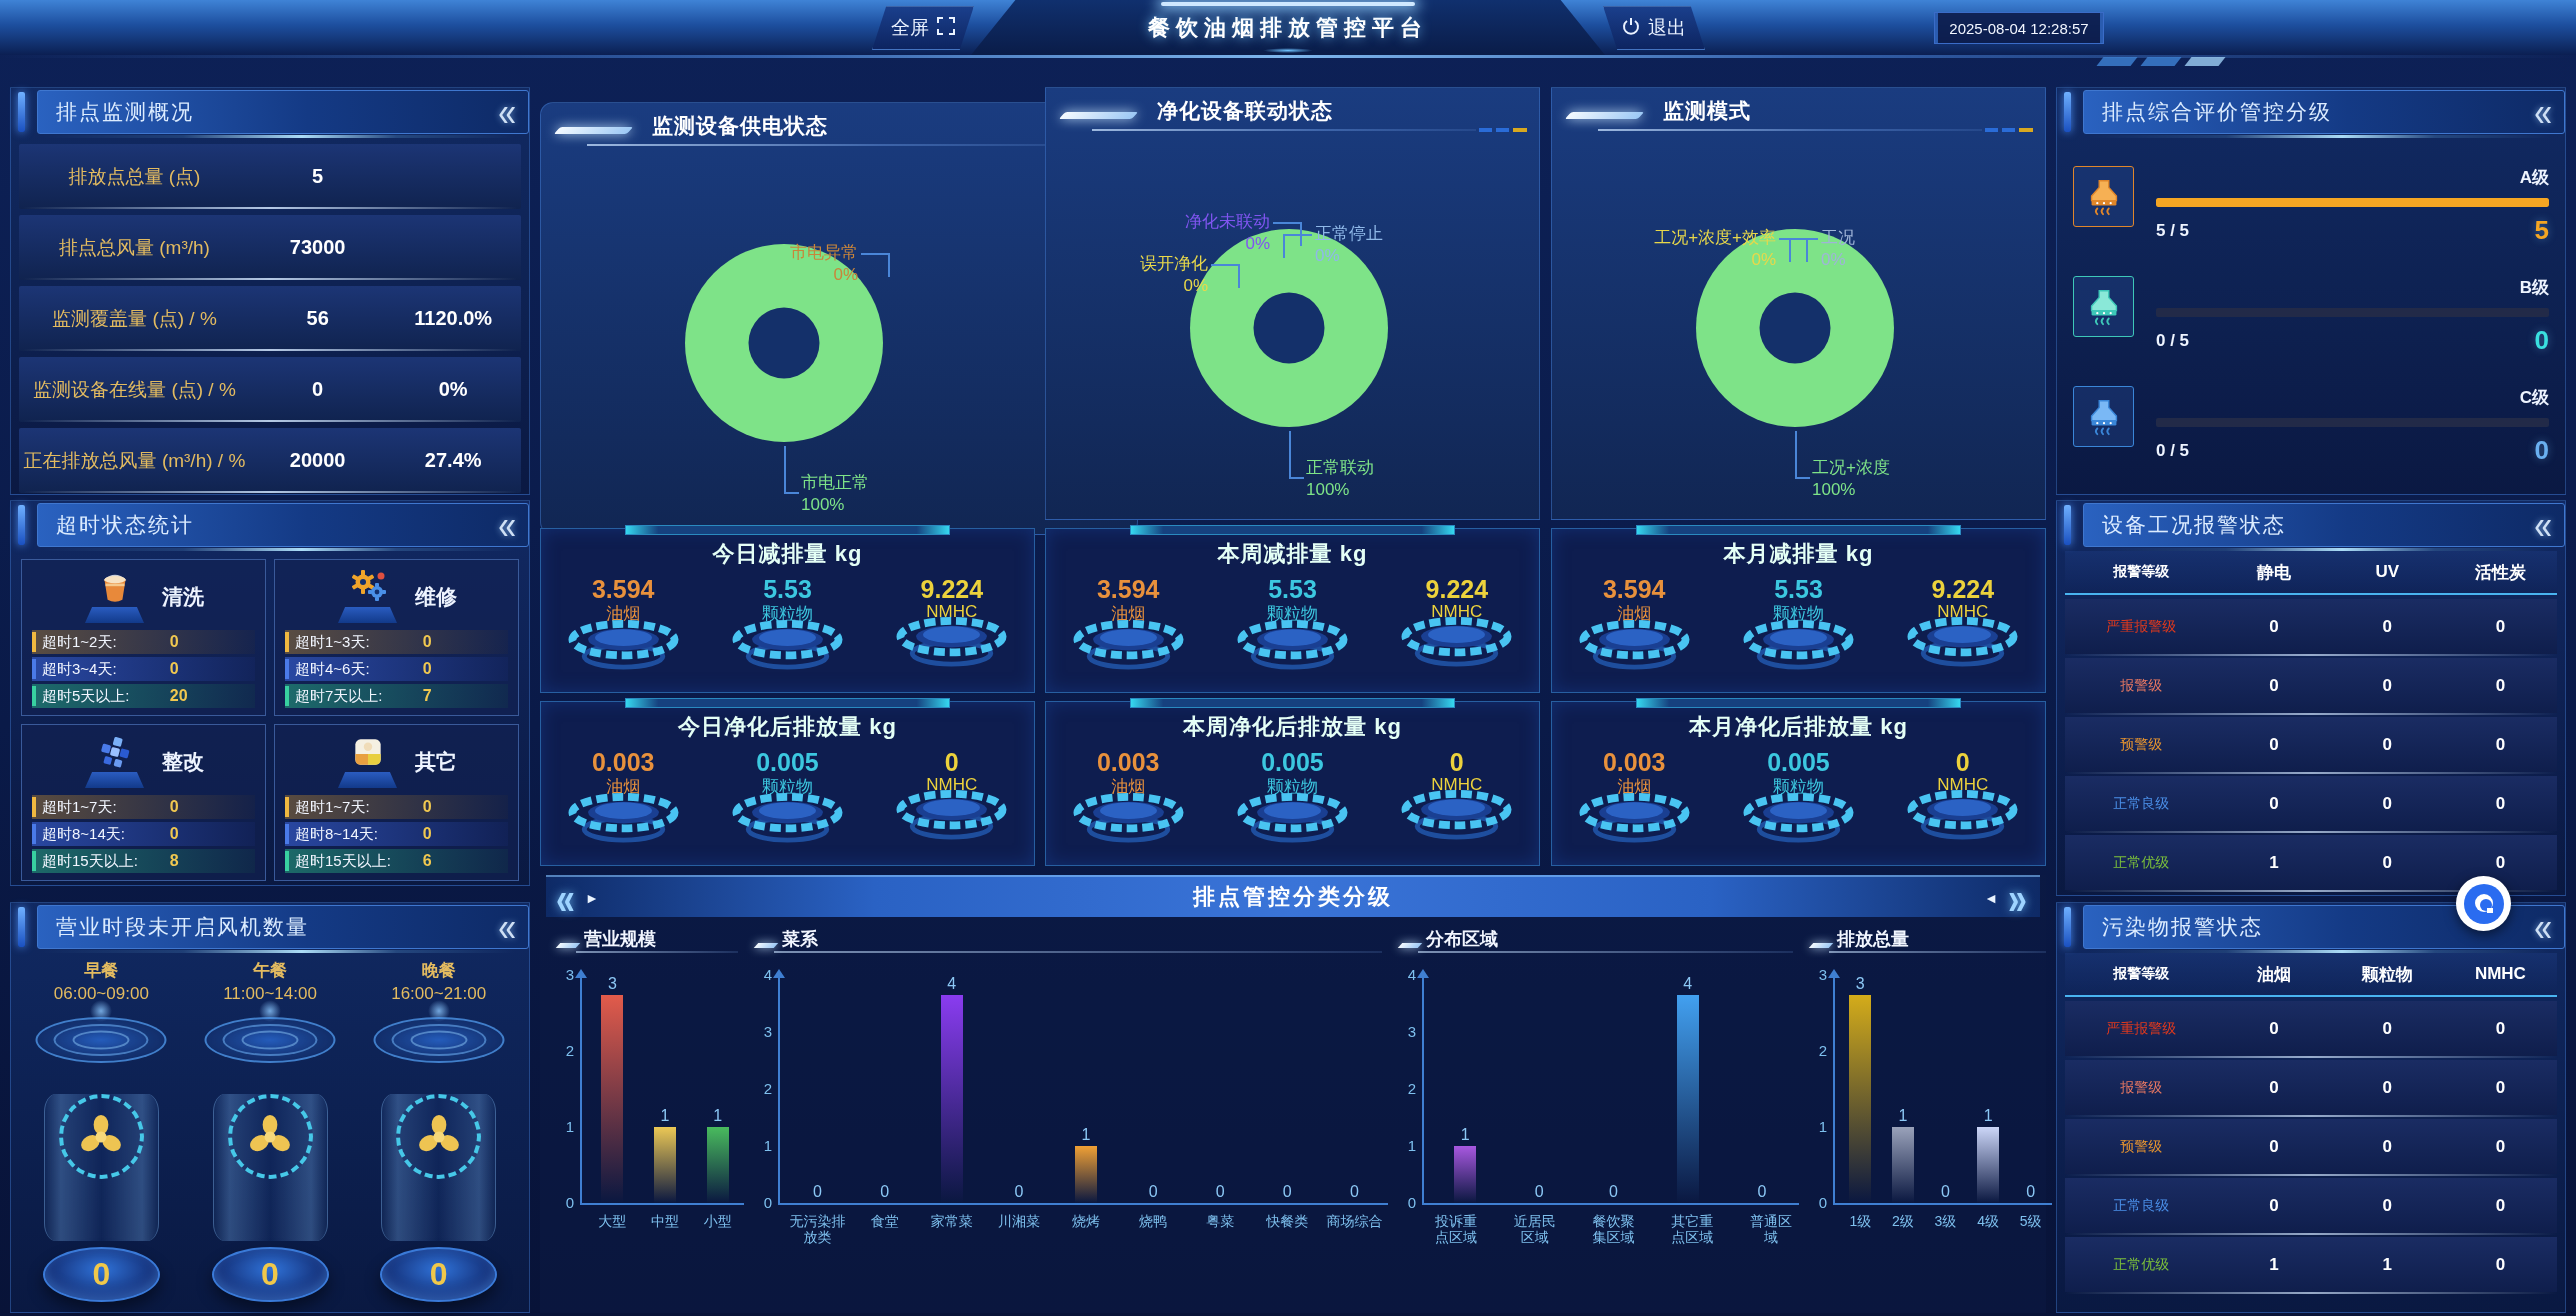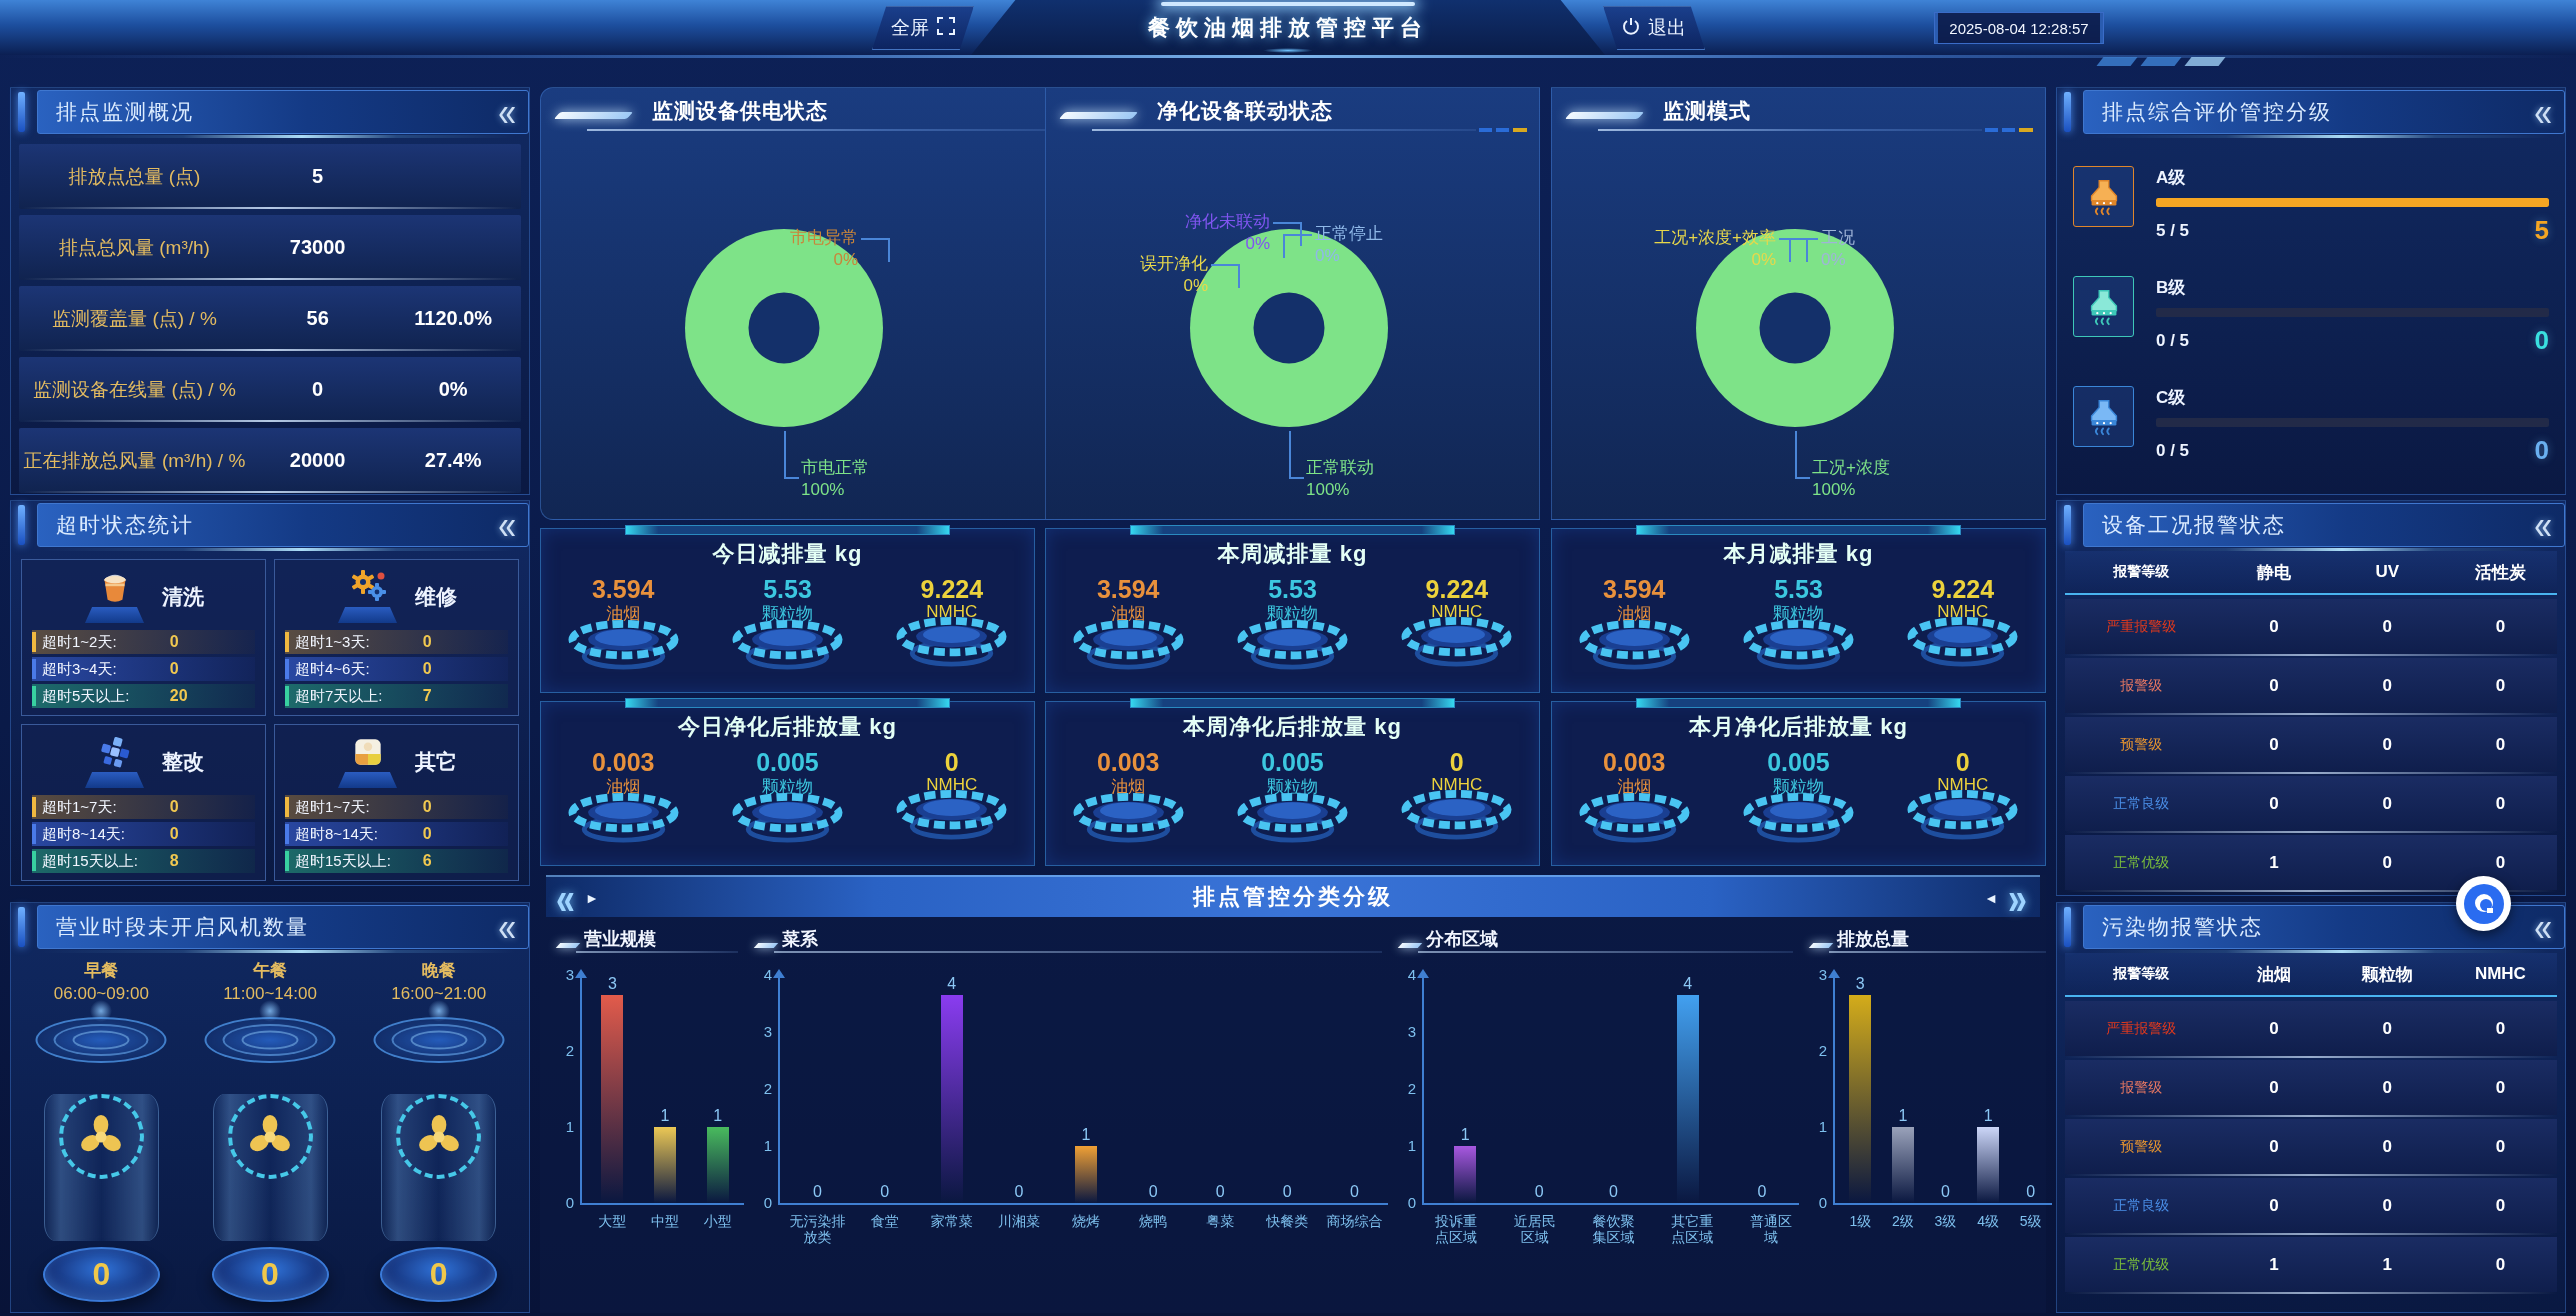--- a/index.html
+++ b/index.html
@@ -156,21 +156,21 @@
   .xaxis { position:absolute; height:2px; background:#3f7fd2; }
   .ytick { position:absolute; width:24px; text-align:right; font-size:15px; color:#7ec0ee; }
   .plot { position:absolute; display:flex; align-items:flex-end; }
   .slot { flex:1; display:flex; flex-direction:column; justify-content:flex-end; align-items:center; height:100%; }
   .bval { font-size:16px; color:#8cc8f5; margin-bottom:2px; }
   .bbar { width:22px; }
   .xlabels { position:absolute; display:flex; }
   .xlab { flex:1; text-align:center; font-size:14px; color:#7ec0ee; line-height:1.15; padding:6px 5px 0;
     word-break:break-all; }
   
-  .r-item { display:flex; align-items:flex-start; margin:30px 16px 0; }
+  .r-item { display:flex; align-items:flex-start; margin:30px 16px 0;text-align:right; }
   .r-icon { width:61px; height:61px; border:1px solid; border-radius:3px; background:rgba(36,70,140,.4);
     display:flex; align-items:center; justify-content:center; }
   .r-main { flex:1; margin-left:22px; }
   .r-grade { font-size:17px; color:#eef4ff; font-weight:bold; }
   .r-track { height:9px; background:#222a48; border-radius:2px; margin:9px 0 8px; overflow:hidden; }
   .r-fill { height:100%; border-radius:2px; }
   .r-foot { display:flex; justify-content:space-between; align-items:center; }
   .r-ratio { font-size:17px; color:#eef4ff; font-weight:bold; }
   .r-val { font-size:26px; font-weight:bold; text-shadow:0 0 8px rgba(120,200,255,.4); }
   
@@ -496,21 +496,21 @@
               </g>
             </svg>
           </div>
         </div>
         <div class="fanbase">0</div>
       </div>
     </div>
 </div>
 
 <div id="donut-row">
-    <div class="mid-panel" style="left: 540px; top: 87px; width: 598px; height: 433px; border-radius: 13px;">
+    <div class="mid-panel" style="left: 540px; top: 102px; width: 598px; height: 433px; border-radius: 13px;">
       <div class="dtitle">
         <span>监测设备供电状态</span>
         <span class="mini"></span>
       </div>
       <div class="donut-area">
         <div class="donut" style="background: rgb(126, 227, 136);"></div>
         <div class="dlabel conn-tr ra" style="right: 279px; top: 93px; color: rgb(201, 133, 58);">
           <div>市电异常</div>
           <div>0%</div>
         </div>

